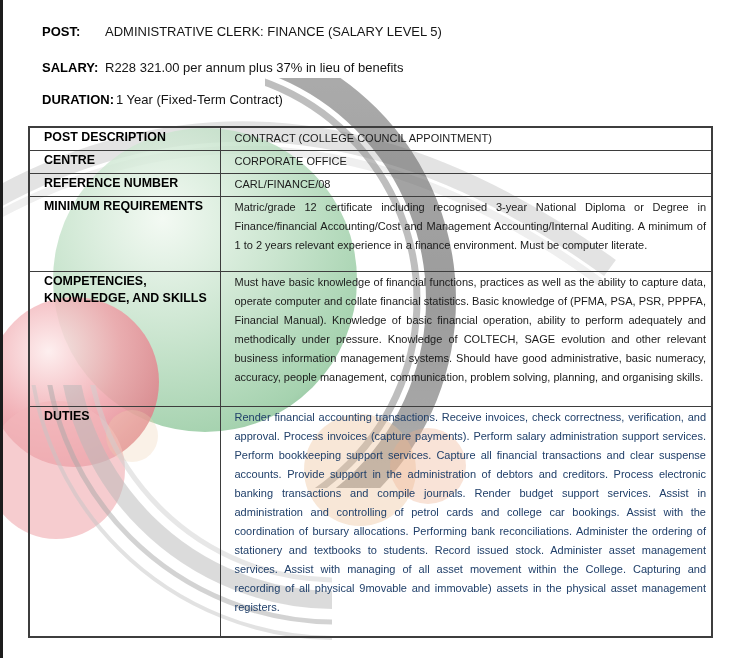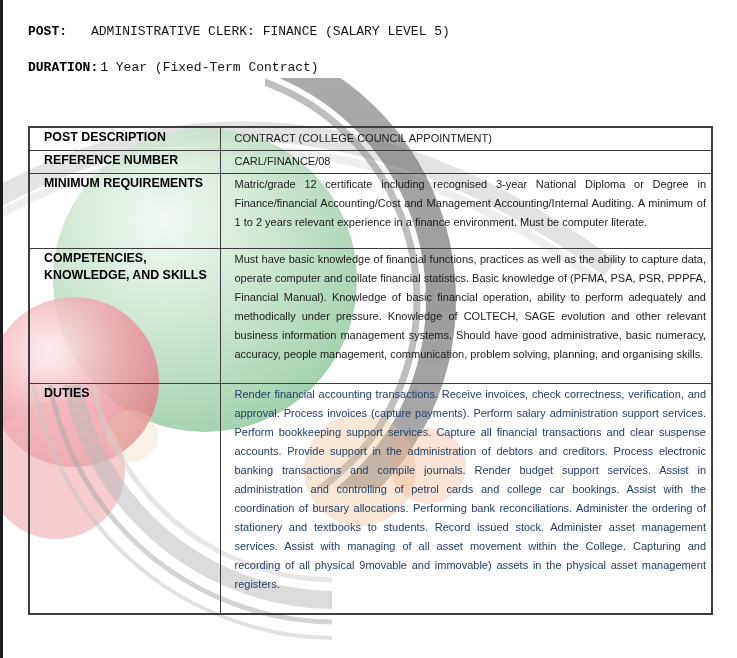--- a/index.html
+++ b/index.html
@@ -7,21 +7,21 @@
     width:737px;height:658px;position:relative;overflow:hidden;
     background:#ffffff;
     font-family:"Liberation Sans", sans-serif;
     -webkit-font-smoothing:antialiased;
   }
   .page-edge{position:absolute;left:0;top:0;width:3px;height:658px;background:#1c1c1c;z-index:5;}
   .watermark{position:absolute;left:0;top:0;width:737px;height:658px;z-index:0;}
   .content{position:absolute;left:0;top:0;width:737px;z-index:2;}
 
   
-  .doc-header{position:absolute;left:28px;top:24px;width:680px;font-family:Liberation Mono, monospace;}
+  .doc-header{position:absolute;left:42px;top:24px;width:680px;}
   .hline{margin:0;padding:0;font-size:13px;line-height:16px;color:#151515;white-space:nowrap;}
   .hline-1{margin-bottom:20px;}
   .hline-2{margin-bottom:16px;}
   .hlbl{font-weight:bold;display:inline-block;min-width:61px;margin-right:2px;color:#000;}
   .hval{color:#151515;}
 
   
   table.post-table{
     position:absolute;left:28px;top:126px;width:685px;
     border-collapse:collapse;table-layout:fixed;
@@ -98,32 +98,37 @@
     </g>
   </svg>
 </div>
 
 <div class="page-edge"></div>
 
 <div class="content">
 
   <div class="doc-header">
     <p class="hline hline-1"><span class="hlbl">POST:</span><span class="hval">ADMINISTRATIVE CLERK: FINANCE (SALARY LEVEL 5)</span></p>
+    <p class="hline hline-2"><span class="hlbl">SALARY:</span><span class="hval">R228 321.00 per annum plus 37% in lieu of benefits</span></p>
     <p class="hline"><span class="hlbl">DURATION:</span><span class="hval">1 Year (Fixed-Term Contract)</span></p>
   </div>
 
   <table class="post-table">
     <colgroup>
         <col class="c-label">
         <col class="c-value">
       </colgroup>
     <tbody>
       <tr class="r-sm">
         <td class="lbl">POST DESCRIPTION</td>
         <td class="val">CONTRACT (COLLEGE COUNCIL APPOINTMENT)</td>
+      </tr>
+      <tr class="r-sm">
+        <td class="lbl">CENTRE</td>
+        <td class="val">CORPORATE OFFICE</td>
       </tr>
       <tr class="r-sm">
         <td class="lbl">REFERENCE NUMBER</td>
         <td class="val">CARL/FINANCE/08</td>
       </tr>
       <tr class="r-min">
         <td class="lbl">MINIMUM REQUIREMENTS</td>
         <td class="val just">Matric/grade 12 certificate including recognised 3-year National Diploma or Degree in Finance/financial Accounting/Cost and Management Accounting/Internal Auditing. A minimum of 1 to 2 years relevant experience in a finance environment. Must be computer literate.</td>
       </tr>
       <tr class="r-comp">

